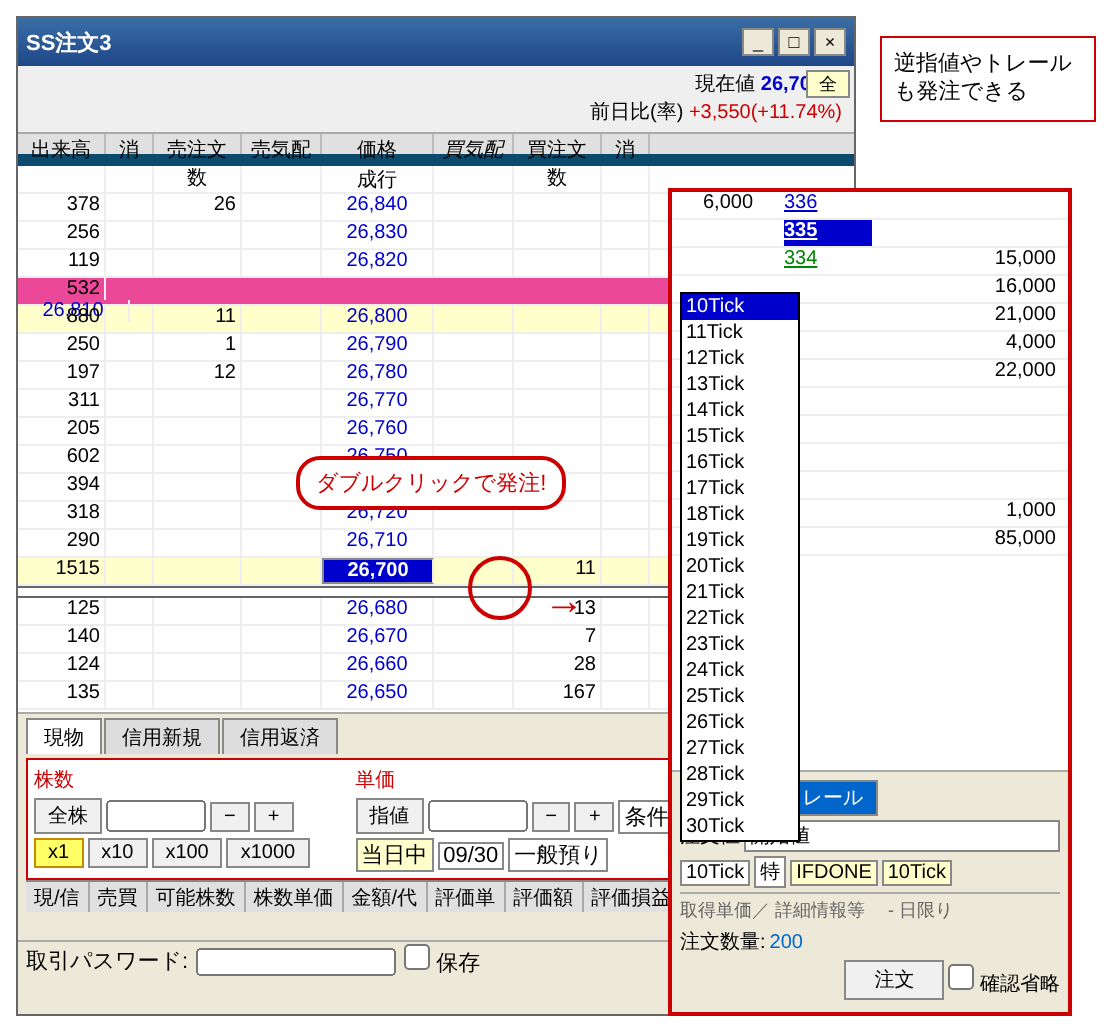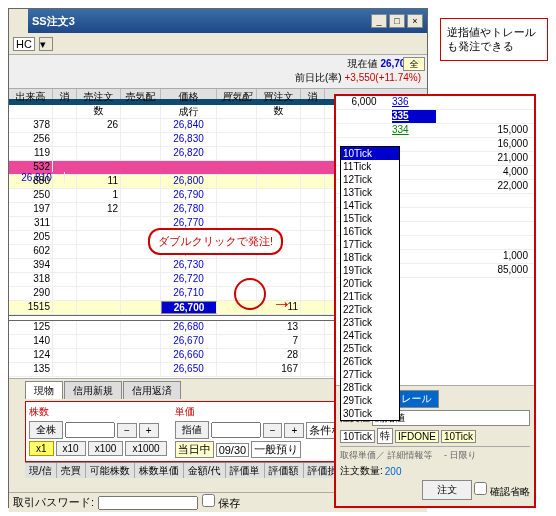--- a/index.html
+++ b/index.html
@@ -1,38 +1,38 @@
 <!DOCTYPE html>
 <html><head>
 <meta charset="utf-8">
 <style>
 * { box-sizing: border-box; margin: 0; padding: 0; }
 body { font-family: "MS PGothic", sans-serif; font-size: 11px; background: #fff; position: relative; width: 556px; height: 516px; }
 .window { position: absolute; left: 8px; top: 8px; width: 420px; height: 500px; border: 1px solid #666; background: #ece9d8; }
-.titlebar { height: 20px; background: linear-gradient(#3a6ea5, #1e4788); color: #fff; display: flex; align-items: center; padding: 12px 4px; margin-left: 19px; }
+.titlebar { height: 20px; background: linear-gradient(#3a6ea5, #1e4788); color: #fff; display: flex; align-items: center; padding: 12px 4px; }
 .titlebar .t { flex: 1; font-weight: bold; }
 .titlebar .btn { width: 16px; height: 14px; background: #ece9d8; border: 1px solid #888; margin-left: 2px; font-size: 9px; text-align: center; line-height: 12px; color: #000; }
 .toolbar { height: 22px; background: #ece9d8; border-bottom: 1px solid #aaa; display: flex; align-items: center; padding: 0 4px; gap: 4px; }
 .sel { border: 1px solid #888; background: #fff; padding: 0 2px; }
 .info-row { height: 34px; background: #efefef; border-bottom: 1px solid #aaa; display: flex; justify-content: flex-end; align-items: flex-start; padding: 2px 6px; font-size: 10px; position: relative; }
 .info-right { text-align: right; }
 .info-right .price { color: #0000cc; font-weight: bold; }
 .info-right .diff { color: #c00; }
 .info-btn { position: absolute; right: 2px; top: 2px; width: 22px; height: 14px; border: 1px solid #888; background: #ffc; font-size: 9px; text-align: center; }
 .grid { position: relative; height: 290px; overflow: hidden; background: #fff; border-bottom: 1px solid #aaa; }
 .ghead { display: flex; background: #e0e0e0; border-bottom: 6px solid #0c4a6e; height: 16px; }
 .ghead div { border-right: 1px solid #bbb; padding: 1px 2px; font-size: 10px; text-align: center; }
 .c-vol { width: 44px; } .c-cum { width: 24px; } .c-sn { width: 44px; } .c-sd { width: 40px; } .c-pr { width: 56px; } .c-bd { width: 40px; font-style: italic; } .c-bn { width: 44px; } .c-last { width: 24px; }
 .row { display: flex; height: 14px; border-bottom: 1px solid #eee; }
 .row div { border-right: 1px solid #eee; padding: 0 2px; font-size: 10px; text-align: right; }
 .row .pr { color: #0000cc; text-align: center; }
 .row .pr.sel { background: #0000cc; color: #fff; font-weight: bold; }
 .row-green { background: #ec4899; flex-direction: column; }
 .row-yellow { background: #ffffcc; }
-.bottom-panel { padding: 2px 16px; background: #ece9d8; }
+.bottom-panel { padding: 2px 4px; background: #ece9d8; }
 .tab-strip { display: flex; height: 18px; }
 .tab { padding: 2px 8px; border: 1px solid #888; border-bottom: none; background: #ddd; font-size: 10px; margin-right: 1px; }
 .tab.active { background: #fff; }
 .fieldset { border: 1px solid #c00; padding: 3px; margin-top: 2px; background: #fff; }
 .fs-title { color: #c00; font-size: 10px; }
 .btn-row { display: flex; gap: 2px; align-items: center; margin-top: 2px; }
 .qbtn { border: 1px solid #888; padding: 1px 6px; font-size: 10px; background: #f0f0f0; }
 .qbtn.active { background: #ff6; border-color: #c80; }
 .bottab { display: flex; height: 16px; background: #e0e0e0; border-top: 1px solid #888; }
 .bottab div { padding: 1px 4px; border-right: 1px solid #aaa; font-size: 10px; }
@@ -65,24 +65,20 @@
 </head>
 <body>
 
 <div class="window">
   <div class="titlebar">
     <span class="t">SS注文3</span>
     <span class="btn">_</span>
     <span class="btn">□</span>
     <span class="btn">×</span>
   </div>
-  <div class="toolbar">
-    <span class="sel">HC</span>
-    <span style="width:14px;height:14px;border:1px solid #888">▾</span>
-  </div>
   <div class="info-row">
     <span class="info-btn">全</span>
     <div class="info-right">
       <div><span>現在値</span> <span class="price">26,700</span> <span>C</span></div>
       <div><span>前日比(率)</span> <span class="diff">+3,550(+11.74%)</span></div>
     </div>
   </div>
 
   <div class="grid">
     <div class="ghead">
@@ -293,21 +289,21 @@
 
   </div>
 
   <div class="bottom-panel">
     <div class="tab-strip">
       <div class="tab active">現物</div>
       <div class="tab">信用新規</div>
       <div class="tab">信用返済</div>
     </div>
     <div class="fieldset">
-      <div style="display:flex;gap:8px">
+      <div style="display:flex;gap:23px">
         <div>
           <div class="fs-title">株数</div>
           <div class="btn-row">
             <span class="qbtn">全株</span>
             <input type="text" style="width: 50px; height: 16px;">
             <span class="qbtn">−</span>
             <span class="qbtn">+</span>
           </div>
           <div class="btn-row">
             <span class="qbtn active">x1</span>

